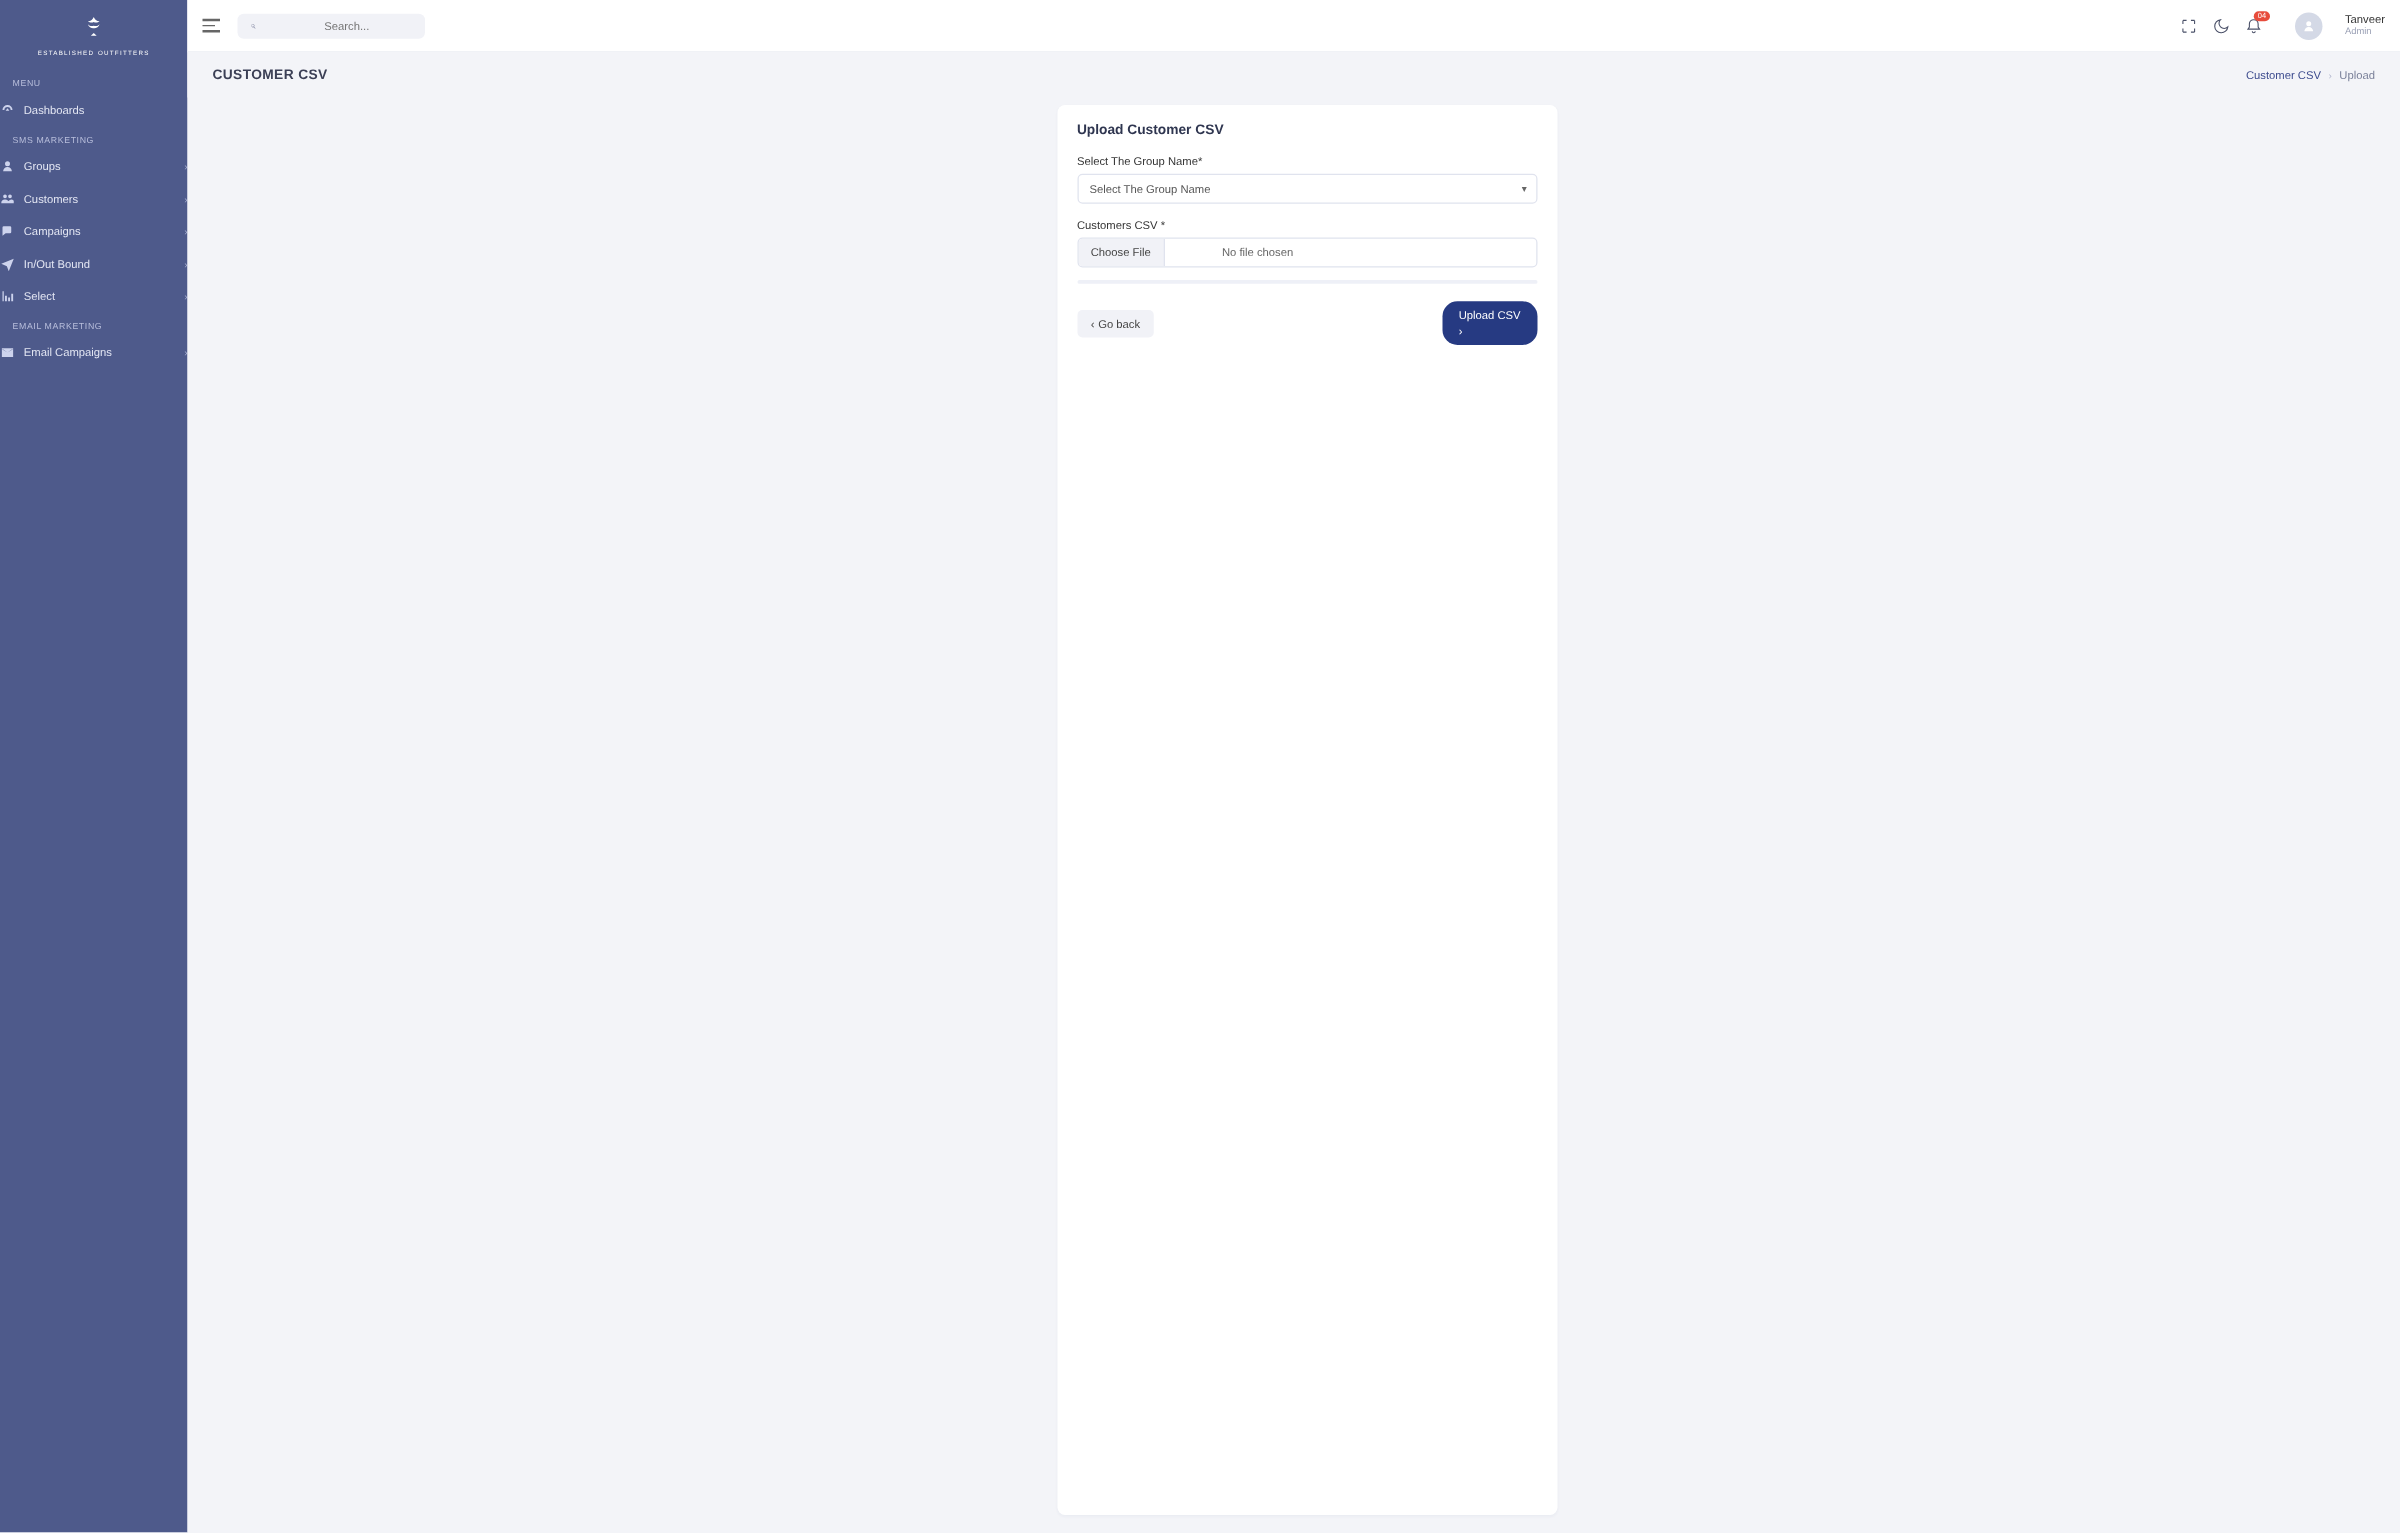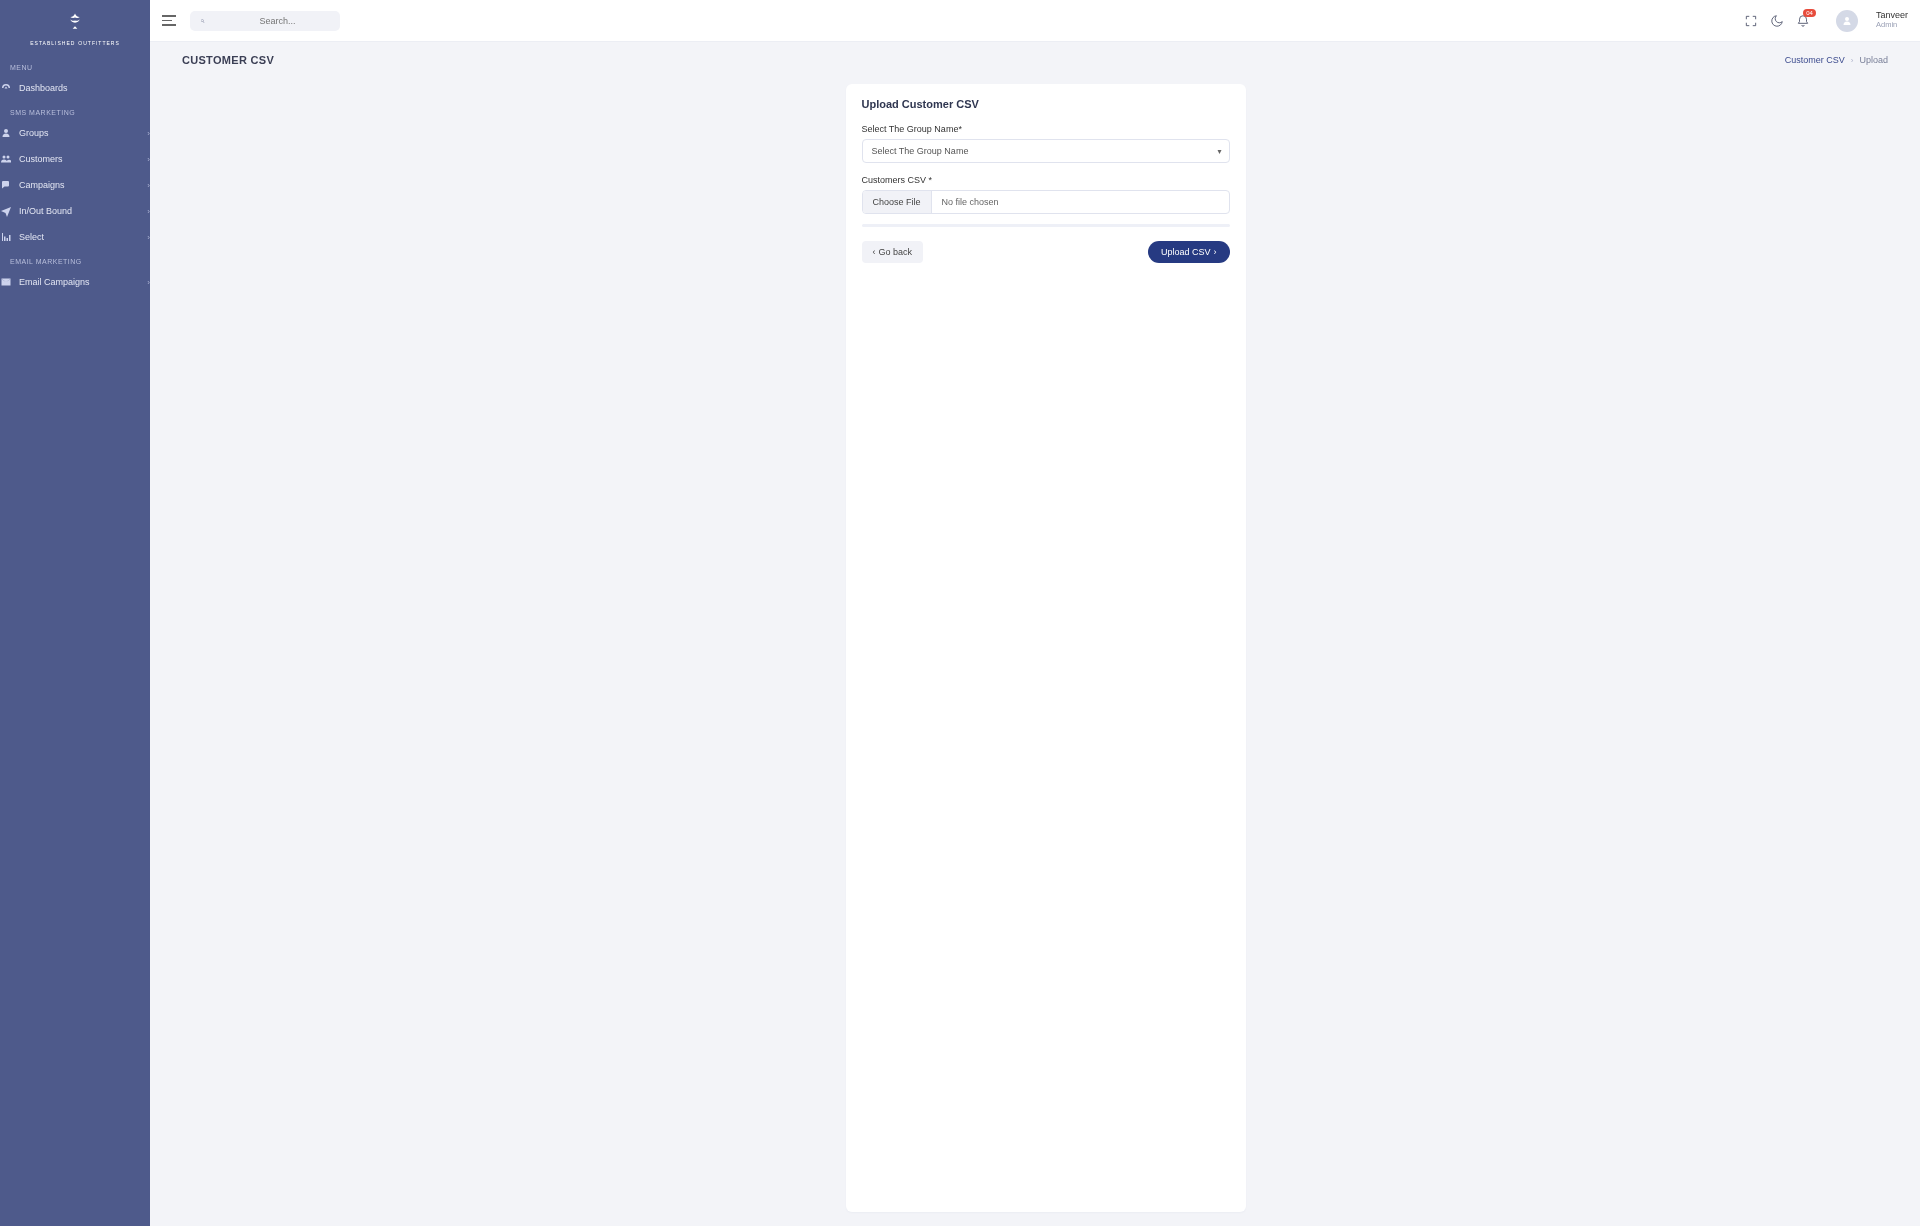--- a/index.html
+++ b/index.html
@@ -27,40 +27,40 @@
 .topbar-icons { display: flex; align-items: center; gap: 12px; }
 .topbar-icon { width: 14px; height: 14px; display: flex; align-items: center; justify-content: center; cursor: pointer; color: #4a5068; position: relative; }
 .topbar-icon svg { width: 14px; height: 14px; stroke: #4a5068; fill: none; stroke-width: 1.5; }
 .badge { position: absolute; top: -5px; right: -6px; background: #e74c3c; color: #fff; font-size: 6px; border-radius: 6px; padding: 1px 3px; line-height: 1; }
 .user-block { display: flex; align-items: center; margin-left: 14px; gap: 18px; }
 .avatar { width: 22px; height: 22px; border-radius: 50%; background: #d4d9e6; display: flex; align-items: center; justify-content: center; }
 .avatar svg { width: 12px; height: 12px; fill: #fff; }
 .user-meta { display: flex; flex-direction: column; line-height: 1.1; }
 .user-name { font-size: 9px; color: #333; }
 .user-role { font-size: 7.5px; color: #9aa0b5; }
-.page-header { display: flex; align-items: center; padding: 12px 32px; background: #f3f4f8; }
+.page-header { display: flex; align-items: center; padding: 12px 20px; background: #f3f4f8; }
 .page-title { font-size: 11px; font-weight: 700; letter-spacing: 0.3px; color: #3b3f55; text-transform: uppercase; }
 .page-spacer { flex: 1; }
 .breadcrumb { font-size: 9px; color: #7a8099; display: flex; align-items: center; gap: 6px; }
 .breadcrumb .bc-link { color: #3c4b8e; cursor: pointer; }
 .breadcrumb .sep { font-size: 8px; color: #b0b5cc; }
 .content { flex: 1; display: flex; justify-content: center; padding: 6px 14px 14px; margin-left: 21px; }
 .card { width: 400px; background: #fff; border-radius: 6px; padding: 14px 16px 16px; box-shadow: 0 1px 2px rgba(60,70,120,0.04); }
 .card-title { font-size: 11px; font-weight: 600; color: #2f3650; margin-bottom: 14px; }
 .form-label { font-size: 9px; color: #333; margin-bottom: 5px; display: block; }
 .select-wrap { position: relative; margin-bottom: 12px; }
 .select-wrap select, .select-fake { width: 100%; border: 1px solid #e0e3ee; border-radius: 4px; background: #fff; padding: 6px 9px; font-size: 9px; color: #555; appearance: none; cursor: pointer; }
 .select-caret { position: absolute; right: 8px; top: 50%; transform: translateY(-50%); font-size: 8px; color: #666; pointer-events: none; }
-.file-row { display: flex; border: 1px solid #e0e3ee; border-radius: 4px; overflow: hidden; margin-bottom: 10px; }
+.file-row { display: flex; border: 1px solid #e0e3ee; border-radius: 4px; overflow: hidden; margin-bottom: 10px; gap: 36px; }
 .file-btn { background: #f1f2f7; padding: 6px 10px; font-size: 9px; color: #444; border-right: 1px solid #e0e3ee; cursor: pointer; }
 .file-text { padding: 6px 10px; font-size: 9px; color: #666; }
 .progress-line { height: 3px; background: #eef0f7; border-radius: 2px; margin-bottom: 14px; }
 .actions { display: flex; justify-content: space-between; align-items: center; }
 .btn-back { background: #f1f2f7; border: none; border-radius: 4px; padding: 6px 11px; font-size: 9px; color: #444; cursor: pointer; display: inline-flex; align-items: center; gap: 3px; }
-.btn-primary { background: #263a82; color: #fff; border: none; border-radius: 12px; padding: 6px 13px; font-size: 9px; cursor: pointer; display: inline-flex; align-items: flex-start; gap: 3px; }
+.btn-primary { background: #263a82; color: #fff; border: none; border-radius: 12px; padding: 6px 13px; font-size: 9px; cursor: pointer; display: inline-flex; align-items: flex-start; gap: 3px; flex-direction: column; }
 .footer { background: #fff; padding: 10px 14px; display: flex; align-items: center; font-size: 8.5px; color: #8a8fa7; }
 .footer-spacer { flex: 1; }
 .footer-credit { color: #8a8fa7; }
 </style>
 </head>
 <body>
 
 <div class="app">
 
   <aside class="sidebar">

